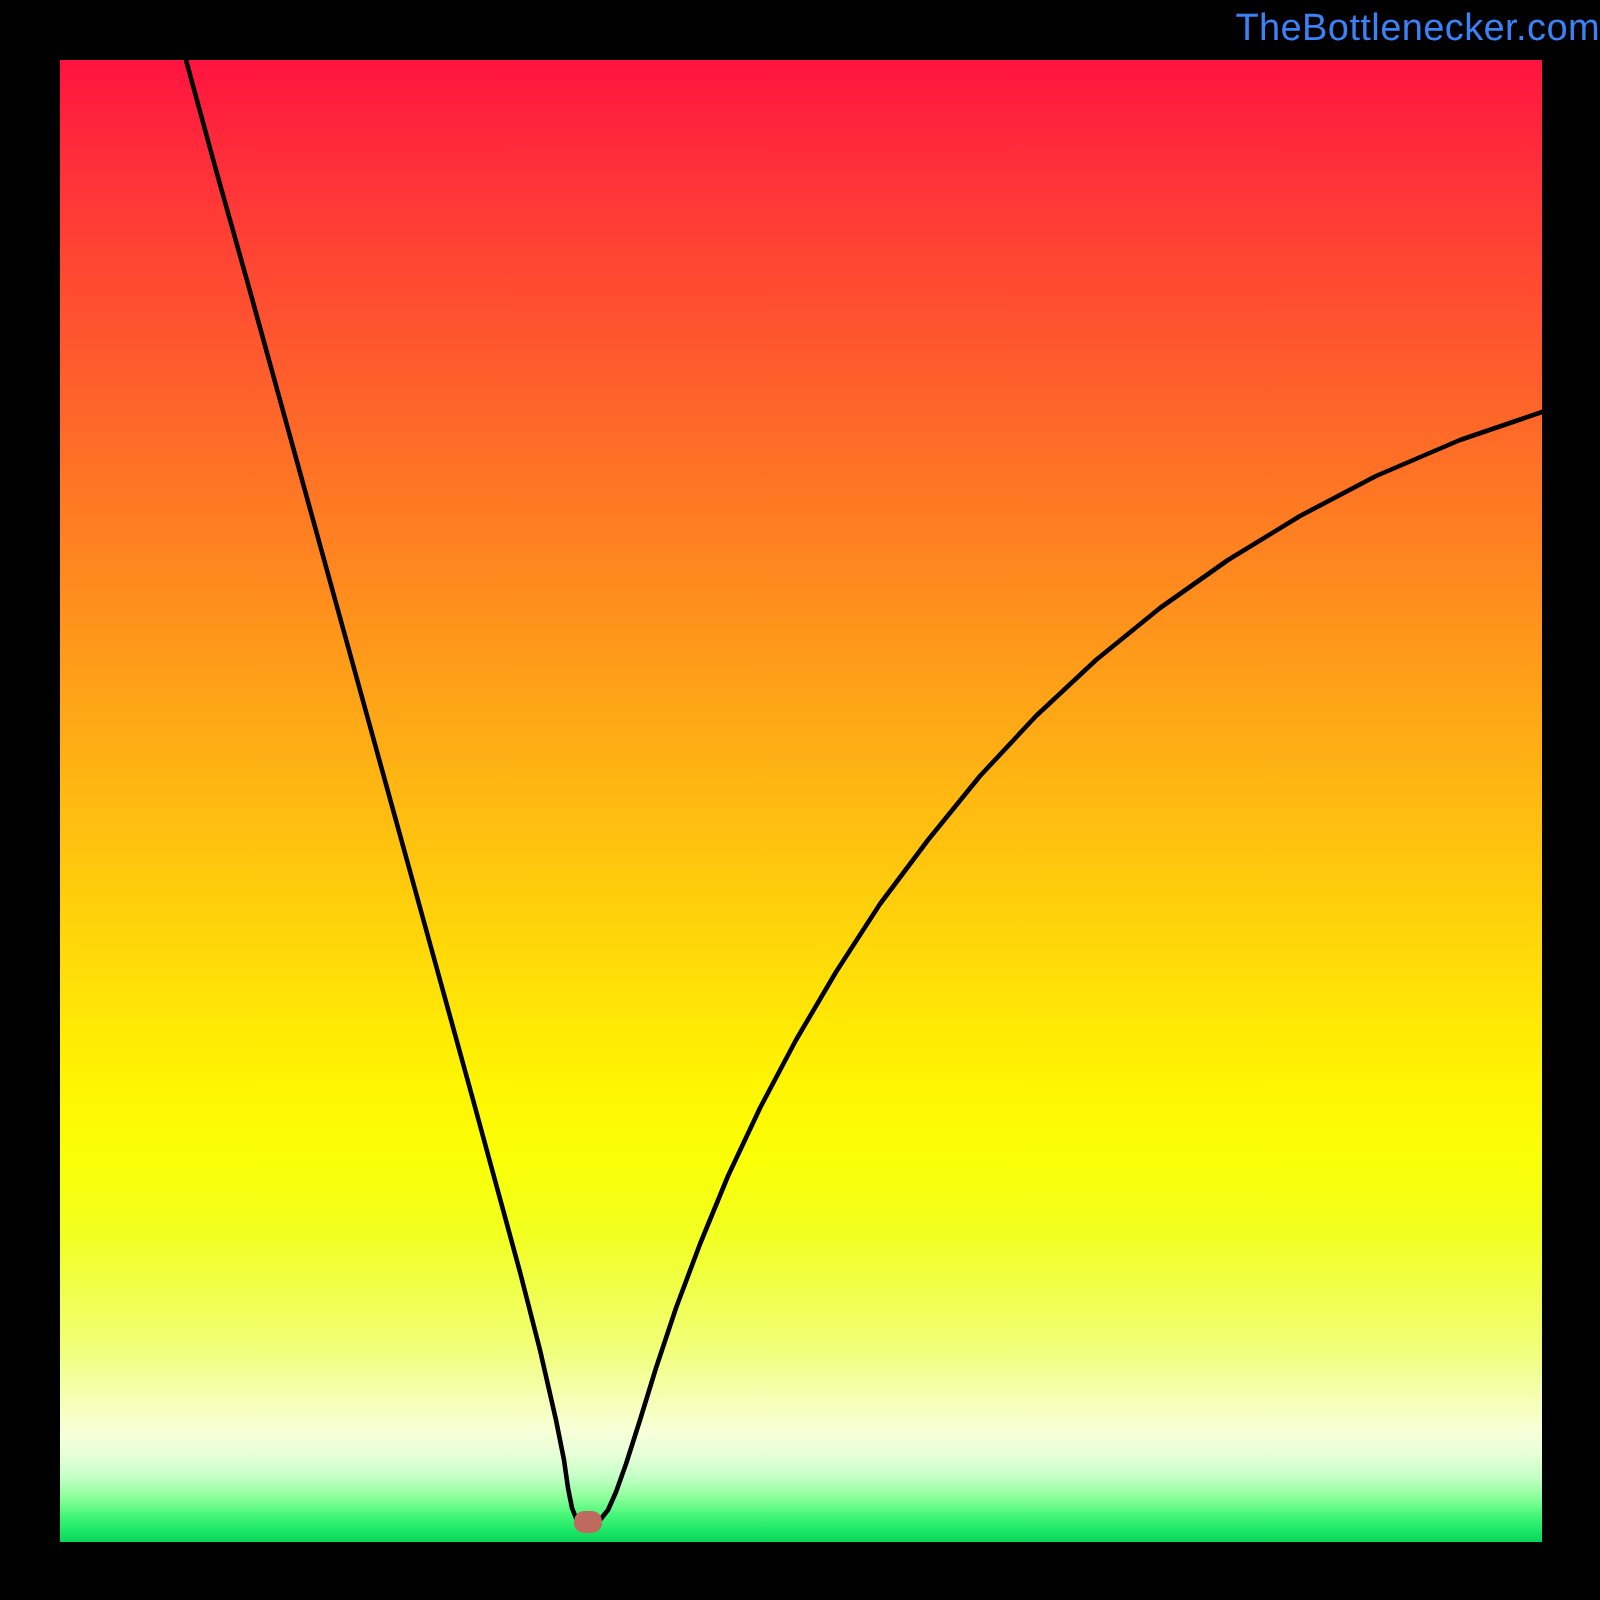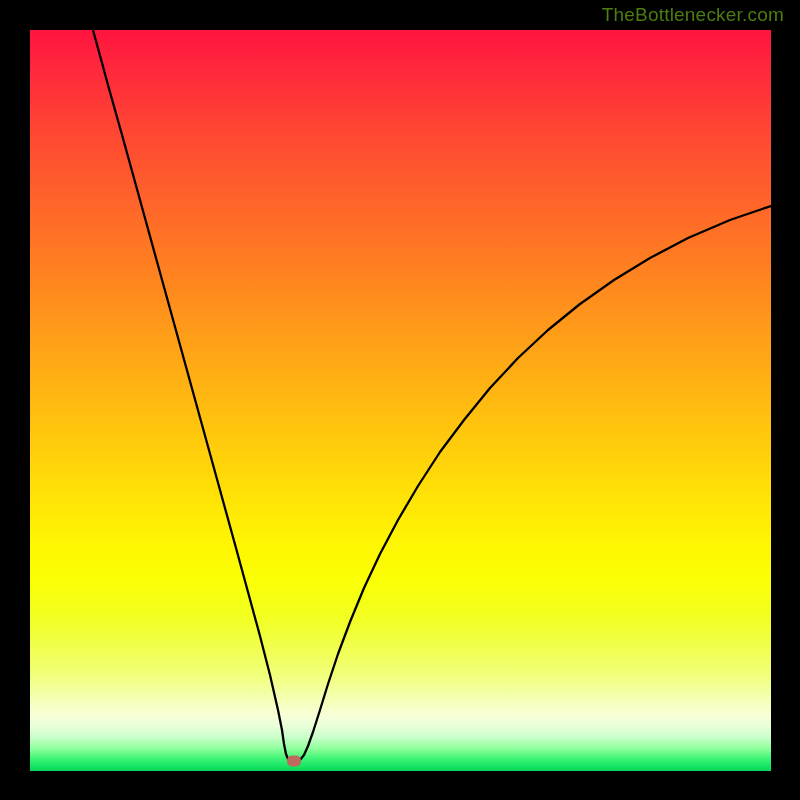--- a/index.html
+++ b/index.html
@@ -71,22 +71,22 @@
     width: 14px;
     height: 11px;
     border-radius: 5px;
     background: #bf6a5e;
     transform: translate(-50%, -50%);
   }
 
   .watermark {
     position: absolute;
     top: 4px;
-    right: 16px;
-    color: #4d7c0f;
+    right: 0;
+    color: #3b82f6;
     font-size: 19px;
     font-weight: 500;
     letter-spacing: 0.2px;
   }
 </style>
 </head>
 <body>
 
 <div class="frame">
 

